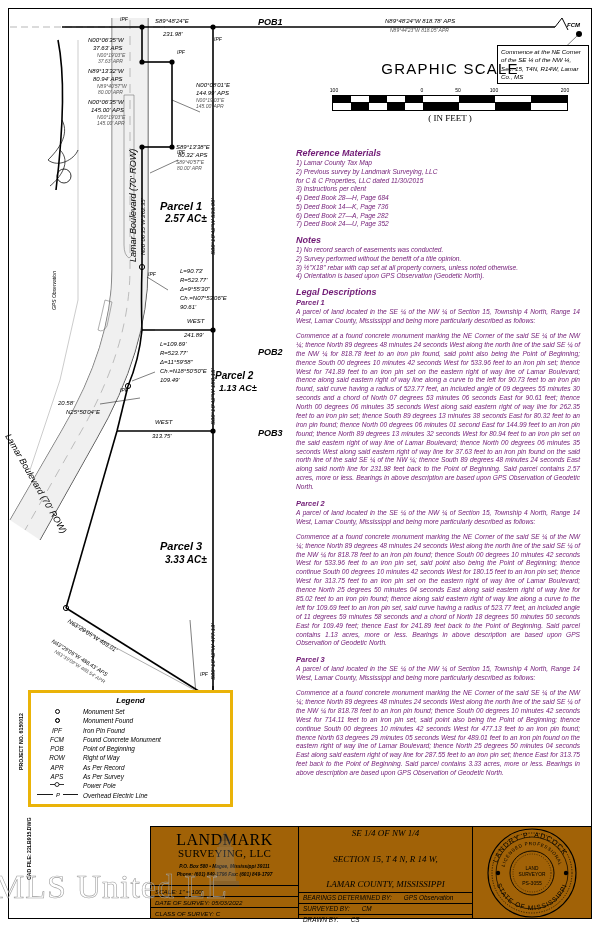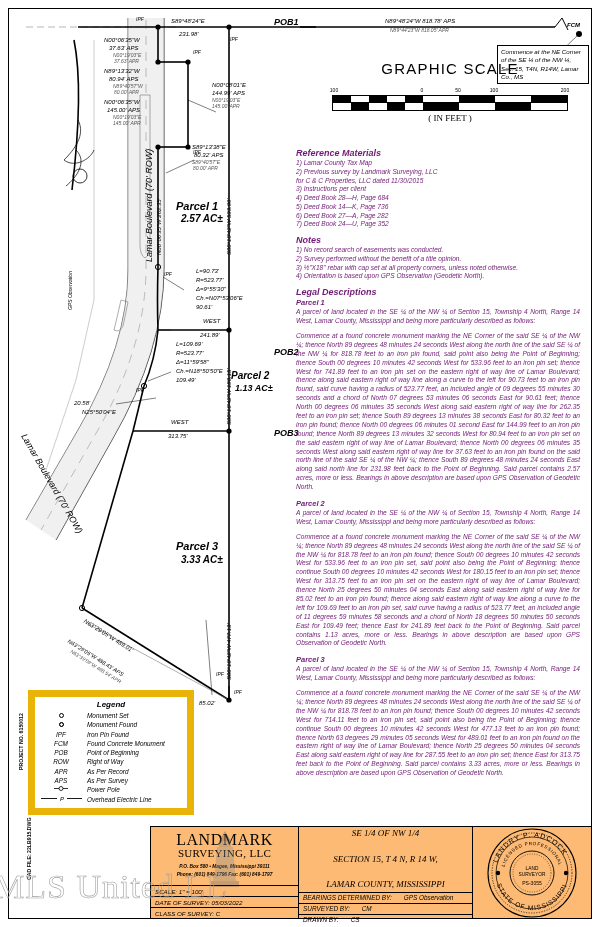--- a/index.html
+++ b/index.html
@@ -18,21 +18,21 @@
   .abs { position: absolute; }
 
   
   .sheet-border {
     position: absolute;
     left: 8px; top: 8px; right: 8px; bottom: 8px;
     border: 1.4px solid #000;
   }
 
   
-  #drawing { position: absolute; left: 16px; top: 0; width: 300px; height: 800px; }
+  #drawing { position: absolute; left: 0; top: 0; width: 300px; height: 800px; }
   #drawing svg { display:block; }
 
   
   .lbl {
     position: absolute;
     font-family: "Liberation Sans", sans-serif;
     font-style: italic;
     color: #000;
     white-space: nowrap;
     line-height: 1.15;
@@ -74,30 +74,30 @@
   }
   .sec-h.small { font-size: 7.5px; margin-top: 7px; }
   .sec-line {
     font-style: italic; font-size: 6.6px; line-height: 1.33;
     margin: 0;
   }
   .para { font-style: italic; font-size: 6.6px; line-height: 1.35; text-align: justify; margin: 0 0 6px 0; }
   .gap { height: 6px; }
 
   
-  #legend { position: absolute; left: 28px; top: 690px; width: 166px; border: 7px solid #eab308; padding: 3px 0 4px 0; background:#fff; }
+  #legend { position: absolute; left: 28px; top: 690px; width: 205px; border: 3px solid #eab308; padding: 3px 0 4px 0; background:#fff; }
   #legend .lg-title { text-align: center; font-style: italic; font-weight: bold; font-size: 8px; margin-bottom: 2px; }
   .lg-row { display: flex; align-items: center; font-style: italic; font-size: 6.4px; line-height: 1.45; }
   .lg-sym { width: 52px; text-align: center; flex: none; }
   .lg-txt { flex: 1; }
   .sym-circle { display:inline-block; width:5px; height:5px; border:1px solid #000; border-radius:50%; }
   .sym-circle-f { display:inline-block; width:5px; height:5px; border:1px solid #000; border-radius:50%; background:#000; box-shadow: 0 0 0 1.5px #fff inset; }
 
   
-  #titleblock { position: absolute; left: 150px; top: 826px; width: 442px; height: 93px; border: 1.2px solid #000; background:#fdba74; display:flex; }
+  #titleblock { position: absolute; left: 150px; top: 826px; width: 442px; height: 93px; border: 1.2px solid #000; background:#a16207; display:flex; }
   .tb-logo { width: 148px; border-right: 1.2px solid #000; position: relative; padding-top: 4px; }
   .tb-name { font-family: "Liberation Serif", serif; font-size: 16px; text-align: center; letter-spacing: 0.5px; }
   .tb-sub  { font-family: "Liberation Serif", serif; font-size: 11px; text-align: center; letter-spacing: 0.3px; margin-top: -2px; }
   .tb-addr { font-size: 4.8px; font-weight: bold; font-style: italic; text-align: center; margin-top: 5px; line-height: 1.4; }
   .tb-mid  { flex: 1; display: flex; flex-direction: column; border-right: 1.2px solid #000; }
   .tb-legal { flex: 1; display:flex; flex-direction:column; justify-content:center; align-items:center;
               font-family:"Liberation Serif", serif; font-style: italic; font-size: 9px; line-height: 1.5; gap: 12px; }
   .tb-frow { border-top: 1px solid #000; font-style: italic; font-size: 6.4px; padding: 1.5px 0 1.5px 4px; }
   .tb-frow .v { margin-left: 10px; }
   .tb-seal { width: 118px; display:flex; align-items:center; justify-content:center; }

